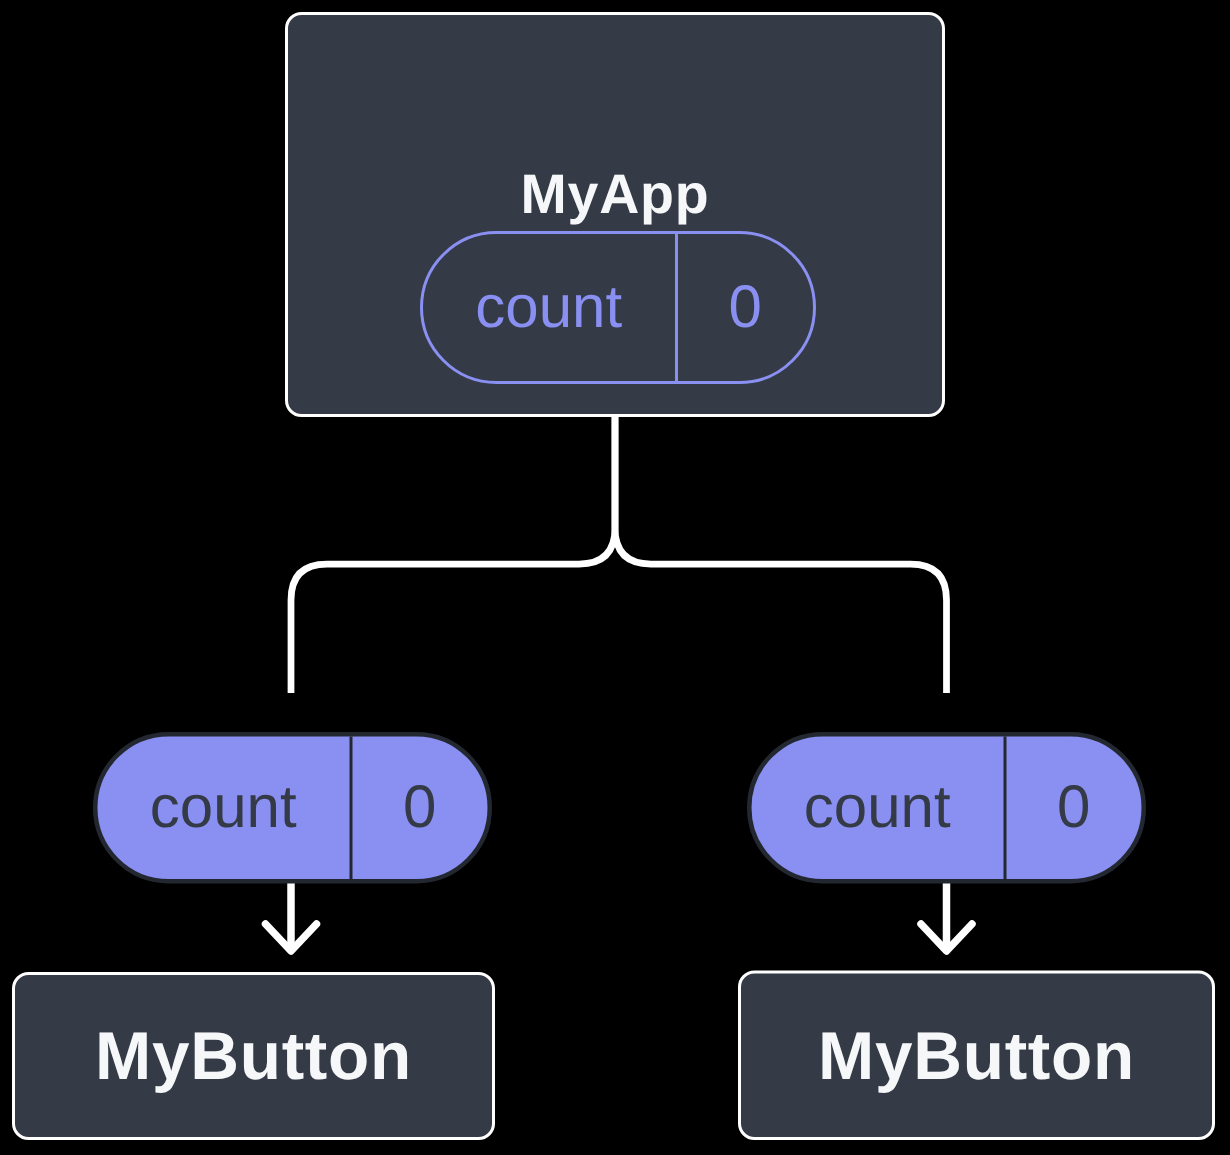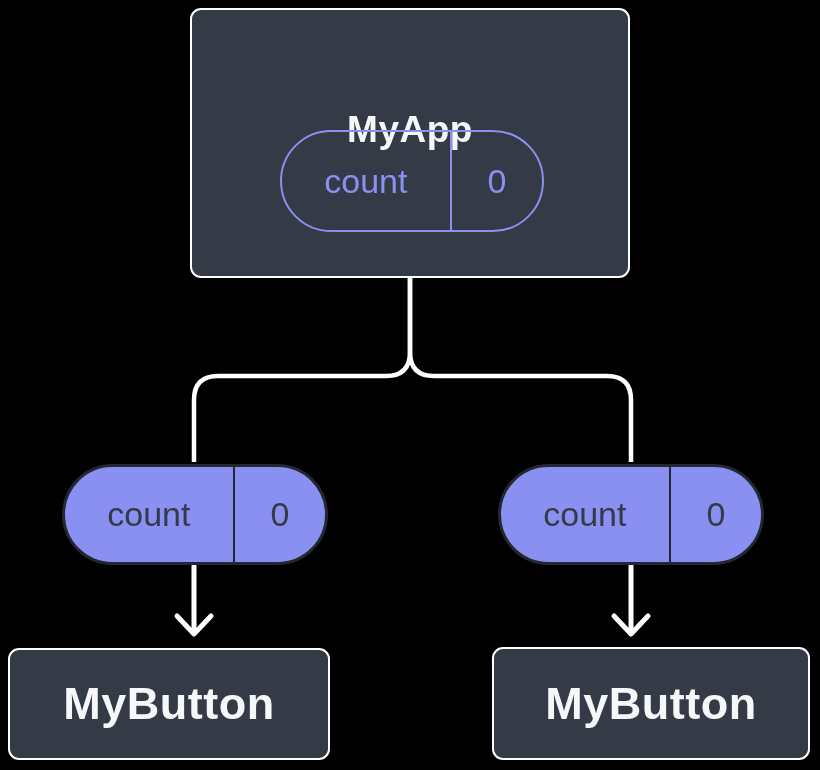--- a/index.html
+++ b/index.html
@@ -50,21 +50,22 @@
     letter-spacing: 0.5px;
     margin-top: 44px;
   }
   .pill {
     position: absolute;
     box-sizing: border-box;
     display: flex;
     align-items: stretch;
     border-radius: 999px;
     z-index: 2;
-    font-size: 34px;
+    font-size: 40px;
+    margin-top: 24px;
   }
   .pill .pill-name {
     flex: 0 0 64.5%;
     display: flex;
     align-items: center;
     justify-content: center;
   }
   .pill .pill-value {
     flex: 1 1 auto;
     display: flex;

